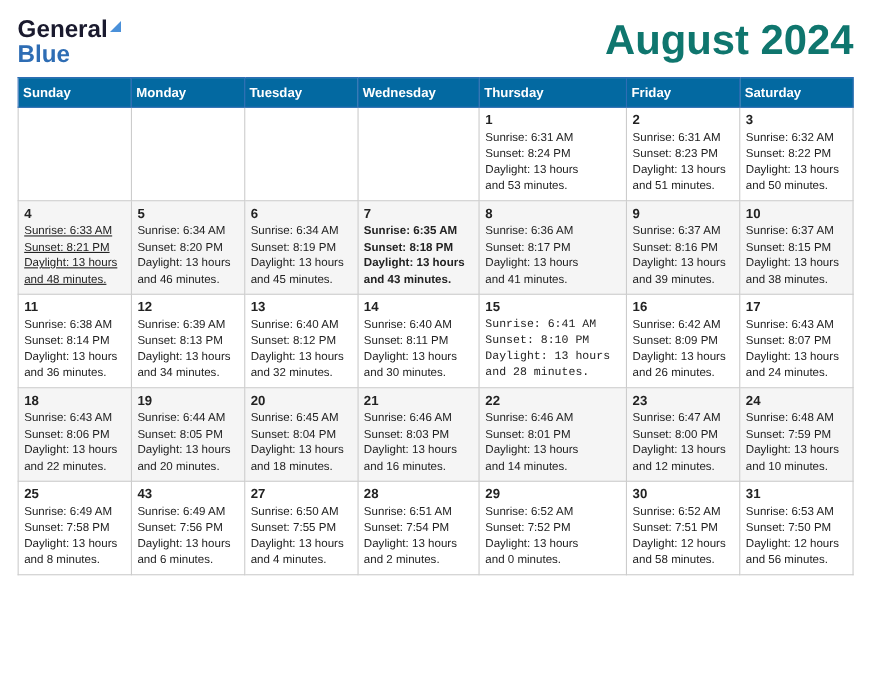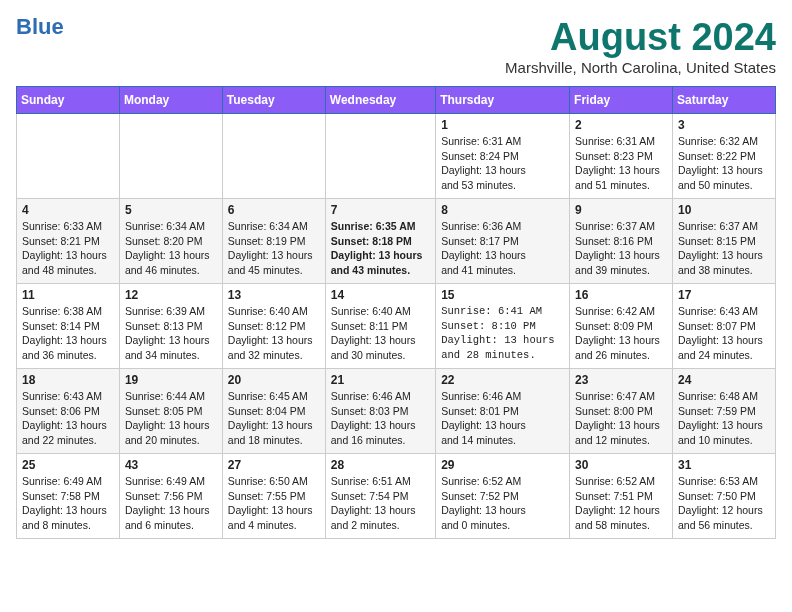--- a/index.html
+++ b/index.html
@@ -39,21 +39,21 @@
       font-size: 15px;
       font-weight: normal;
       color: #333;
     }
     table {
       width: 100%;
       border-collapse: collapse;
       font-size: 11px;
     }
     thead tr th {
-      background: #8b5cf6;
+      background: #0369a1;
       color: #fff;
       padding: 6px 4px;
       text-align: left;
       font-size: 12px;
       font-weight: bold;
       border: 1px solid #2e6db4;
     }
     tbody tr td {
       border: 1px solid #ccc;
       vertical-align: top;
@@ -80,26 +80,30 @@
     td.empty {
       background: #fff !important;
     }
   </style>
 </head>
 <body>
 
 <div class="header">
   <div class="logo">
     <div style="display:flex; align-items:center;">
+      <span class="logo-text">
+        <span style="color:#1a1a2e;">General</span><span style="display:inline-block;width:0;height:0;border-left:10px solid transparent;border-bottom:10px solid #4a90d9;margin-left:2px;vertical-align:top;margin-top:3px;"></span>
+      </span>
+    </div>
+    <div style="display:flex; align-items:center;">
       <span style="font-size:22px; font-weight:bold; color:#2e6db4; line-height:1;">Blue</span>
     </div>
   </div>
   <div class="title-block">
     <h1>August 2024</h1>
-    <h2>Marshville, North Carolina, United States</h2>
   </div>
 </div>
 
 <table>
   <thead>
     <tr>
     <th>Sunday</th>
         <th>Monday</th>
         <th>Tuesday</th>
         <th>Wednesday</th>
@@ -132,21 +136,21 @@
           <span class="day-number">3</span>
           <div class="day-info" style="white-space: pre-line;">Sunrise: 6:32 AM
 Sunset: 8:22 PM
 Daylight: 13 hours
 and 50 minutes.</div>
         </td>
       </tr>
       <tr>
         <td>
           <span class="day-number">4</span>
-          <div class="day-info" style="white-space: pre-line;">Sunrise: 6:33 AM
+          <div class="day-info" style="white-space: pre-line; text-decoration: underline;">Sunrise: 6:33 AM
 Sunset: 8:21 PM
 Daylight: 13 hours
 and 48 minutes.</div>
         </td>
         <td>
           <span class="day-number">5</span>
           <div class="day-info" style="white-space: pre-line;">Sunrise: 6:34 AM
 Sunset: 8:20 PM
 Daylight: 13 hours
 and 46 minutes.</div>

